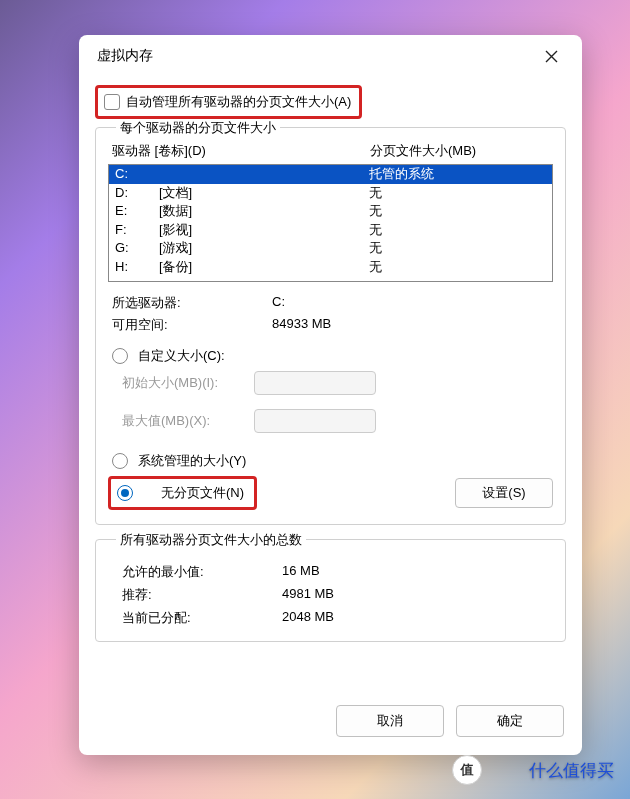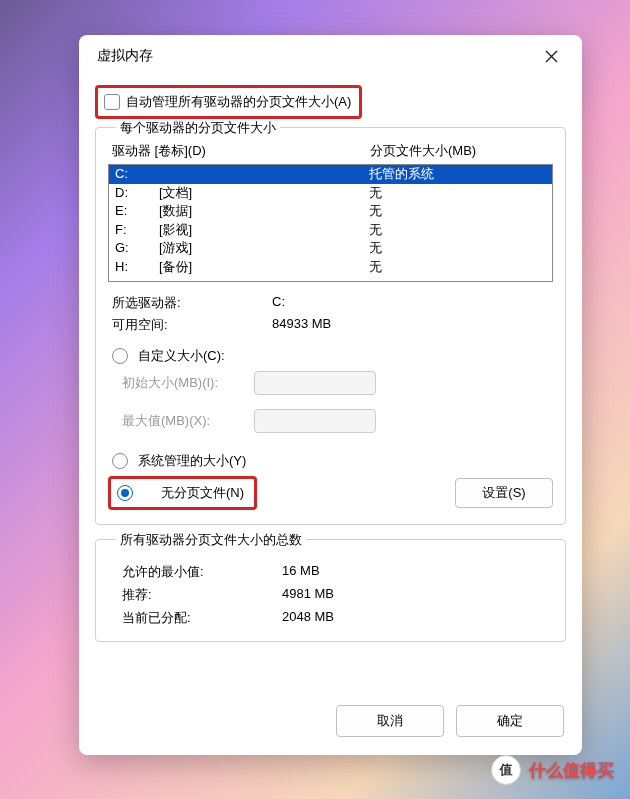--- a/index.html
+++ b/index.html
@@ -176,24 +176,25 @@
     .smzdm-circle {
       width: 30px; height: 30px;
       border-radius: 50%;
       background: #fff;
       border: 1px solid #d0d0d0;
       display: flex; align-items: center; justify-content: center;
       font-size: 13px; font-weight: bold;
       color: #333;
     }
     .smzdm-text {
-      color: #ef4444;
+      color: #1d4ed8;
       font-size: 17px;
-      font-weight: 700;
+      font-weight: 400;
       text-shadow: 0 1px 3px rgba(0,0,0,0.4);
+      margin-left: 39px;
     }
     .gap-sm { height: 8px; }
     .gap-md { height: 14px; }
   </style>
 </head>
 <body>
 
 <div class="dialog">
 
   <div class="titlebar">

